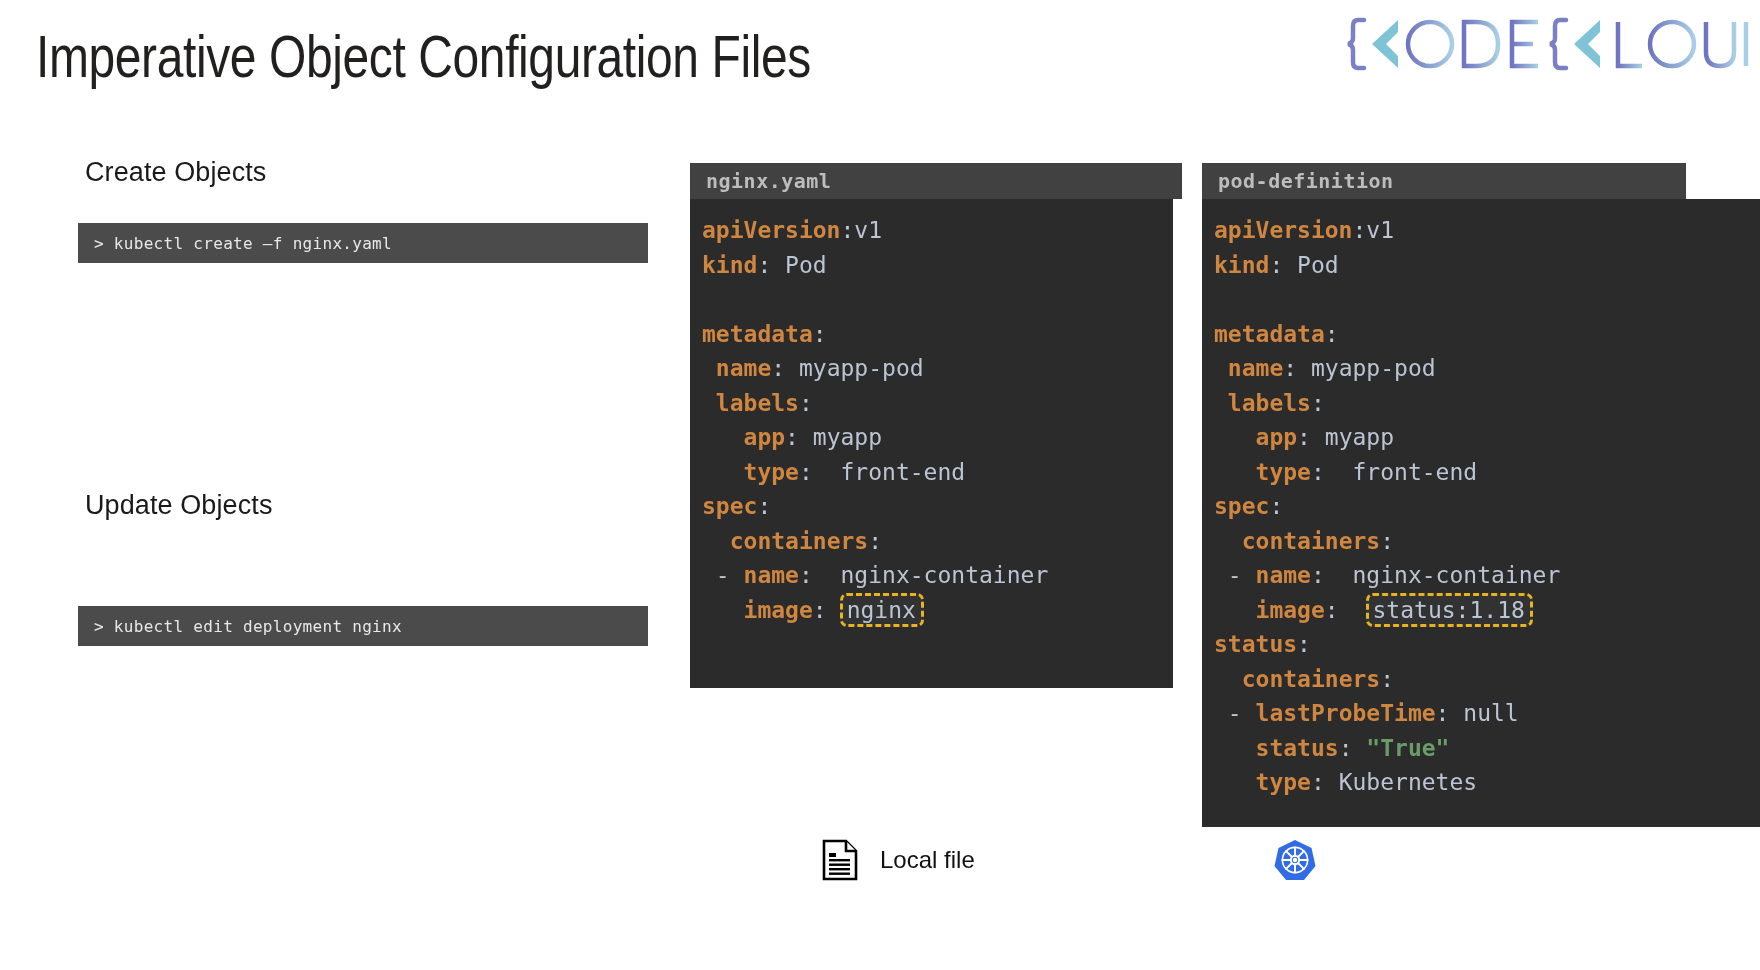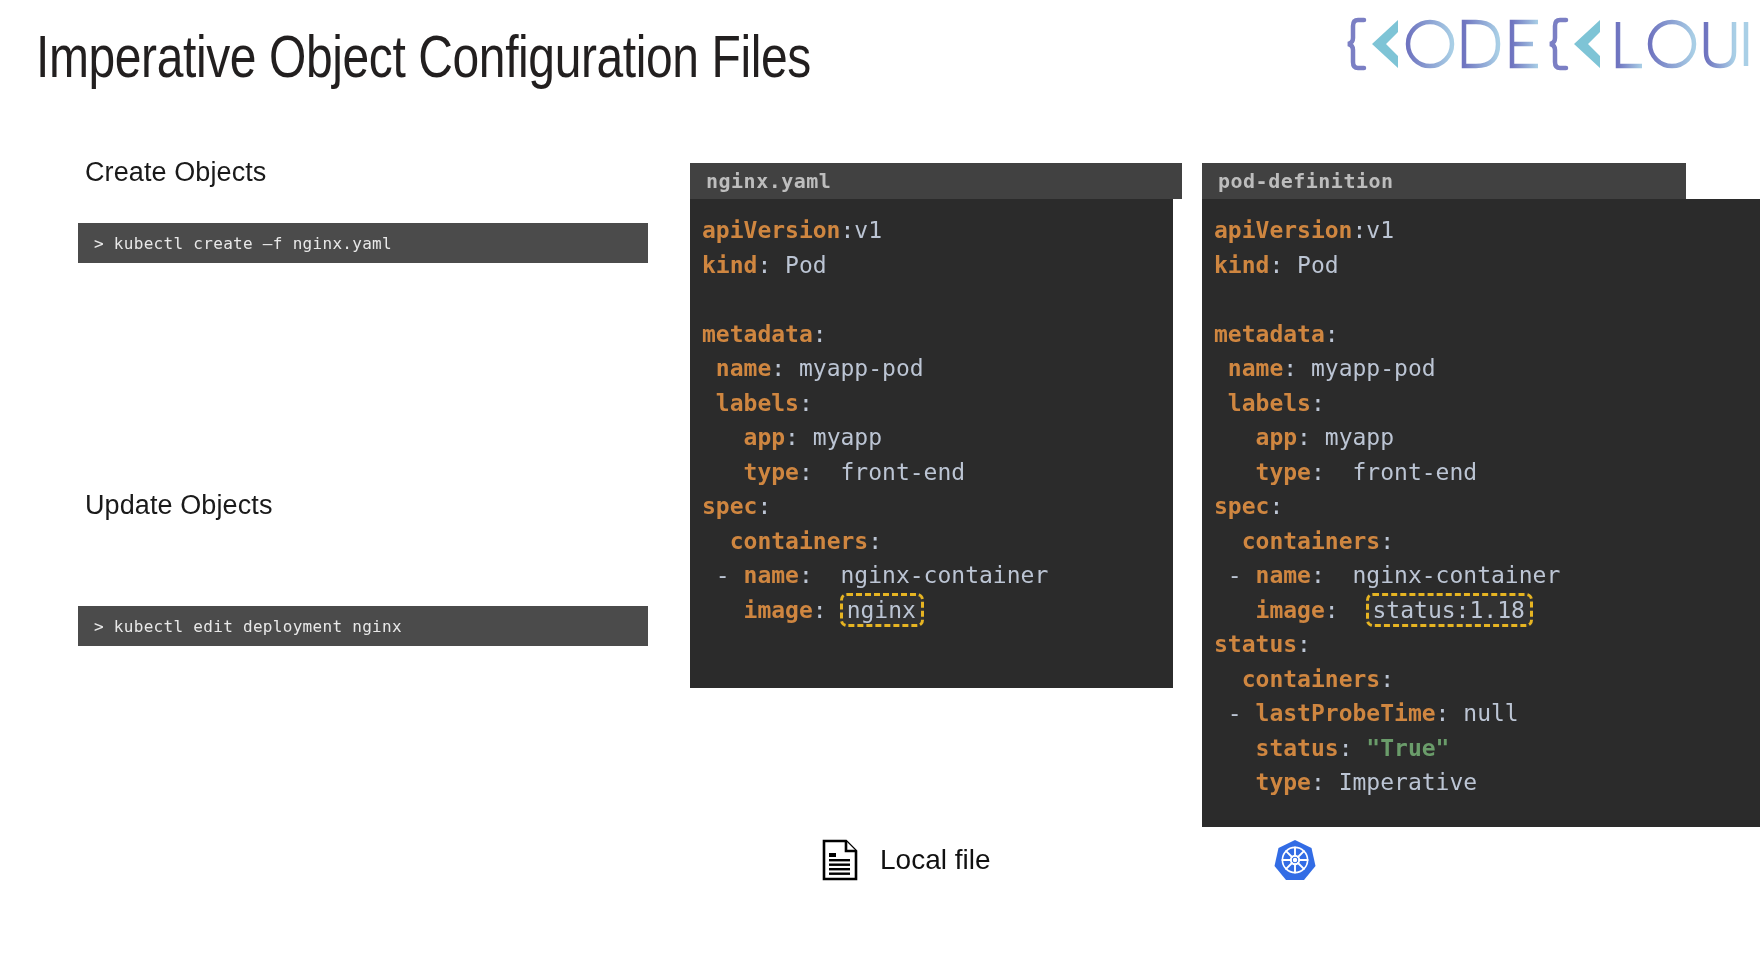--- a/index.html
+++ b/index.html
@@ -130,21 +130,21 @@
   
   .legend {
     position: absolute;
     display: flex;
     align-items: center;
     gap: 18px;
   }
   #legend-local { left: 818px; top: 838px; }
   #legend-k8s   { left: 1273px; top: 838px; }
   .legend-label {
-    font-size: 28px;
+    font-size: 24px;
     color: #111111;
     white-space: nowrap;
   }
   .legend-icon { width: 44px; height: 44px; display: block; }
 </style>
 </head>
 <body>
 
 <div id="slide-title">Imperative Object Configuration Files</div>
 
@@ -222,21 +222,21 @@
       <div class="code-line">   <span class="k">app</span><span class="p">:</span> <span class="v">myapp</span></div>
       <div class="code-line">   <span class="k">type</span><span class="p">:</span>  <span class="v">front-end</span></div>
       <div class="code-line"><span class="k">spec</span><span class="p">:</span></div>
       <div class="code-line">  <span class="k">containers</span><span class="p">:</span></div>
       <div class="code-line"> <span class="p">- </span><span class="k">name</span><span class="p">:</span>  <span class="v">nginx-container</span></div>
       <div class="code-line">   <span class="k">image</span><span class="p">:</span> <span class="v hl">status:1.18</span></div>
       <div class="code-line"><span class="k">status</span><span class="p">:</span></div>
       <div class="code-line">  <span class="k">containers</span><span class="p">:</span></div>
       <div class="code-line"> <span class="p">- </span><span class="k">lastProbeTime</span><span class="p">:</span> <span class="v">null</span></div>
       <div class="code-line">   <span class="k">status</span><span class="p">:</span> <span class="s">"True"</span></div>
-      <div class="code-line">   <span class="k">type</span><span class="p">:</span> <span class="v">Imperative</span></div>
+      <div class="code-line">   <span class="k">type</span><span class="p">:</span> <span class="v">Kubernetes</span></div>
     </div>
 </div>
 
 <div class="legend" id="legend-local">
   <span>
     <svg class="legend-icon" viewBox="0 0 44 44" aria-hidden="true">
       <path d="M6 3 L28 3 L38 13 L38 41 L6 41 Z" fill="#ffffff" stroke="#000000" stroke-width="2.6" stroke-linejoin="miter"></path>
       <path d="M28 3 L28 13 L38 13" fill="#ffffff" stroke="#000000" stroke-width="2.6" stroke-linejoin="miter"></path>
       <rect x="11" y="15" width="7" height="4" fill="#000000"></rect>
       <rect x="11" y="21" width="21" height="2.4" fill="#000000"></rect>

